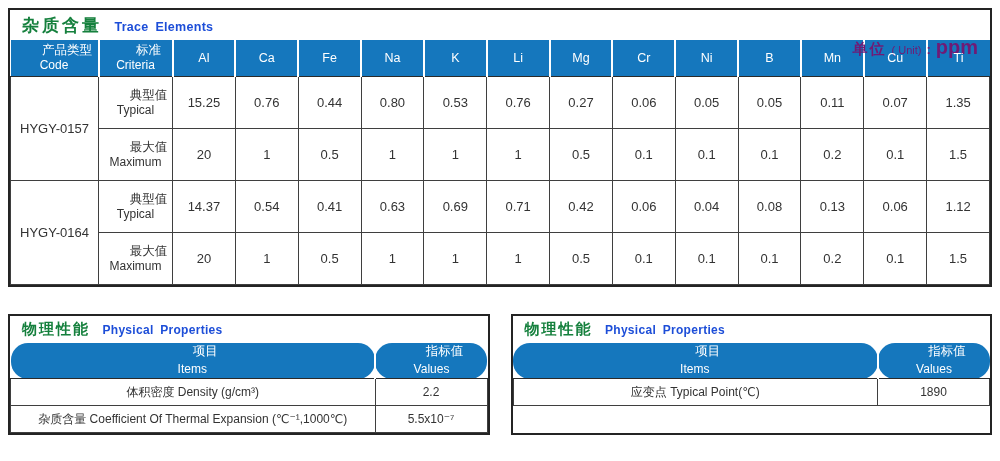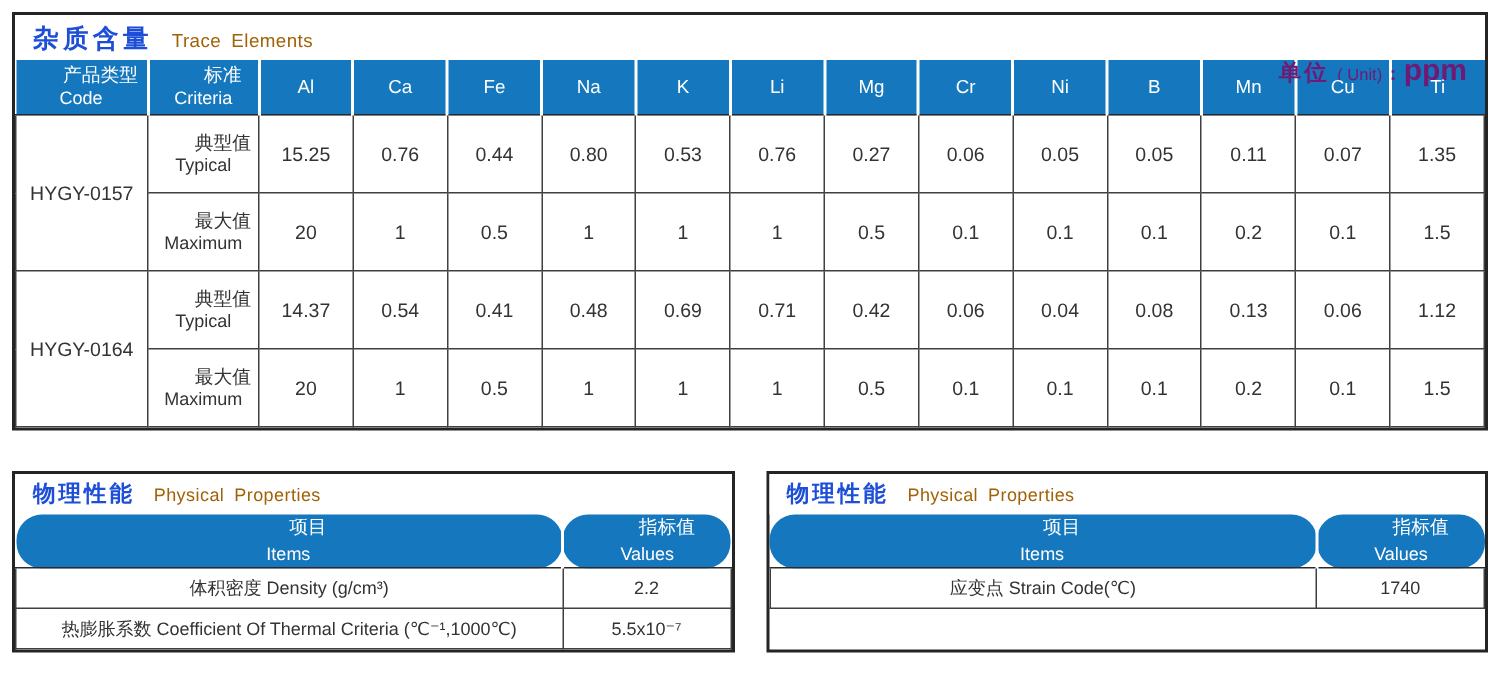--- a/index.html
+++ b/index.html
@@ -12,25 +12,25 @@
   .panel{border:2px solid #242424;background:#fff;box-sizing:border-box;}
 
   
   .title-bar{
     display:flex;justify-content:space-between;align-items:center;
     padding:0 12px;background:#fff;
   }
   .top-title-bar{height:30px;}
   .sub-title-bar{height:27px;}
   .title-zh{
-    color:#1d4ed8;font-weight:bold;font-size:17px;letter-spacing:3px;
+    color:#15803d;font-weight:bold;font-size:17px;letter-spacing:3px;
   }
   .sub .title-zh{font-size:15px;letter-spacing:2px;}
   .title-en{
-    color:#a16207;font-weight:normal;font-size:12.5px;
+    color:#1d4ed8;font-weight:bold;font-size:12.5px;
     letter-spacing:.3px;word-spacing:3px;margin-left:8px;
   }
   .sub .title-en{font-size:12px;}
   .unit-area{color:#701a75;display:flex;align-items:baseline;gap:5px;}
   .unit-zh{font-size:15px;font-weight:bold;letter-spacing:2px;}
   .unit-en{font-size:11px;}
   .unit-colon{font-size:13px;font-weight:bold;}
   .unit-value{font-size:20px;font-weight:bold;margin-top:44px;}
 
   
@@ -168,21 +168,21 @@
 
         <tr>
           <td class="code-cell" rowspan="2">HYGY-0164</td>
           <td class="crit-cell">
             <span class="crit-zh">典型值</span>
             <span class="crit-en">Typical</span>
           </td>
           <td>14.37</td>
           <td>0.54</td>
           <td>0.41</td>
-          <td>0.48</td>
+          <td>0.63</td>
           <td>0.69</td>
           <td>0.71</td>
           <td>0.42</td>
           <td>0.06</td>
           <td>0.04</td>
           <td>0.08</td>
           <td>0.13</td>
           <td>0.06</td>
           <td>1.12</td>
         </tr>
@@ -235,21 +235,21 @@
               <span class="hdr-en">Values</span>
             </th>
           </tr>
         </thead>
         <tbody>
           <tr>
             <td>体积密度 Density (g/cm³)</td>
             <td>2.2</td>
           </tr>
           <tr>
-            <td>热膨胀系数 Coefficient Of Thermal Criteria (℃⁻¹,1000℃)</td>
+            <td>杂质含量 Coefficient Of Thermal Expansion (℃⁻¹,1000℃)</td>
             <td>5.5x10⁻⁷</td>
           </tr>
         </tbody>
       </table>
     </div>
 
     <div class="panel sub">
       <div class="title-bar sub-title-bar">
         <div>
           <span class="title-zh">物理性能</span>
@@ -268,21 +268,21 @@
               <span class="hdr-en">Items</span>
             </th>
             <th>
               <span class="hdr-zh">指标值</span>
               <span class="hdr-en">Values</span>
             </th>
           </tr>
         </thead>
         <tbody>
           <tr>
-            <td>应变点 Strain Code(℃)</td>
-            <td>1740</td>
+            <td>应变点 Typical Point(℃)</td>
+            <td>1890</td>
           </tr>
         </tbody>
       </table>
     </div>
 
   </div>
 </div>
 
 </body></html>

